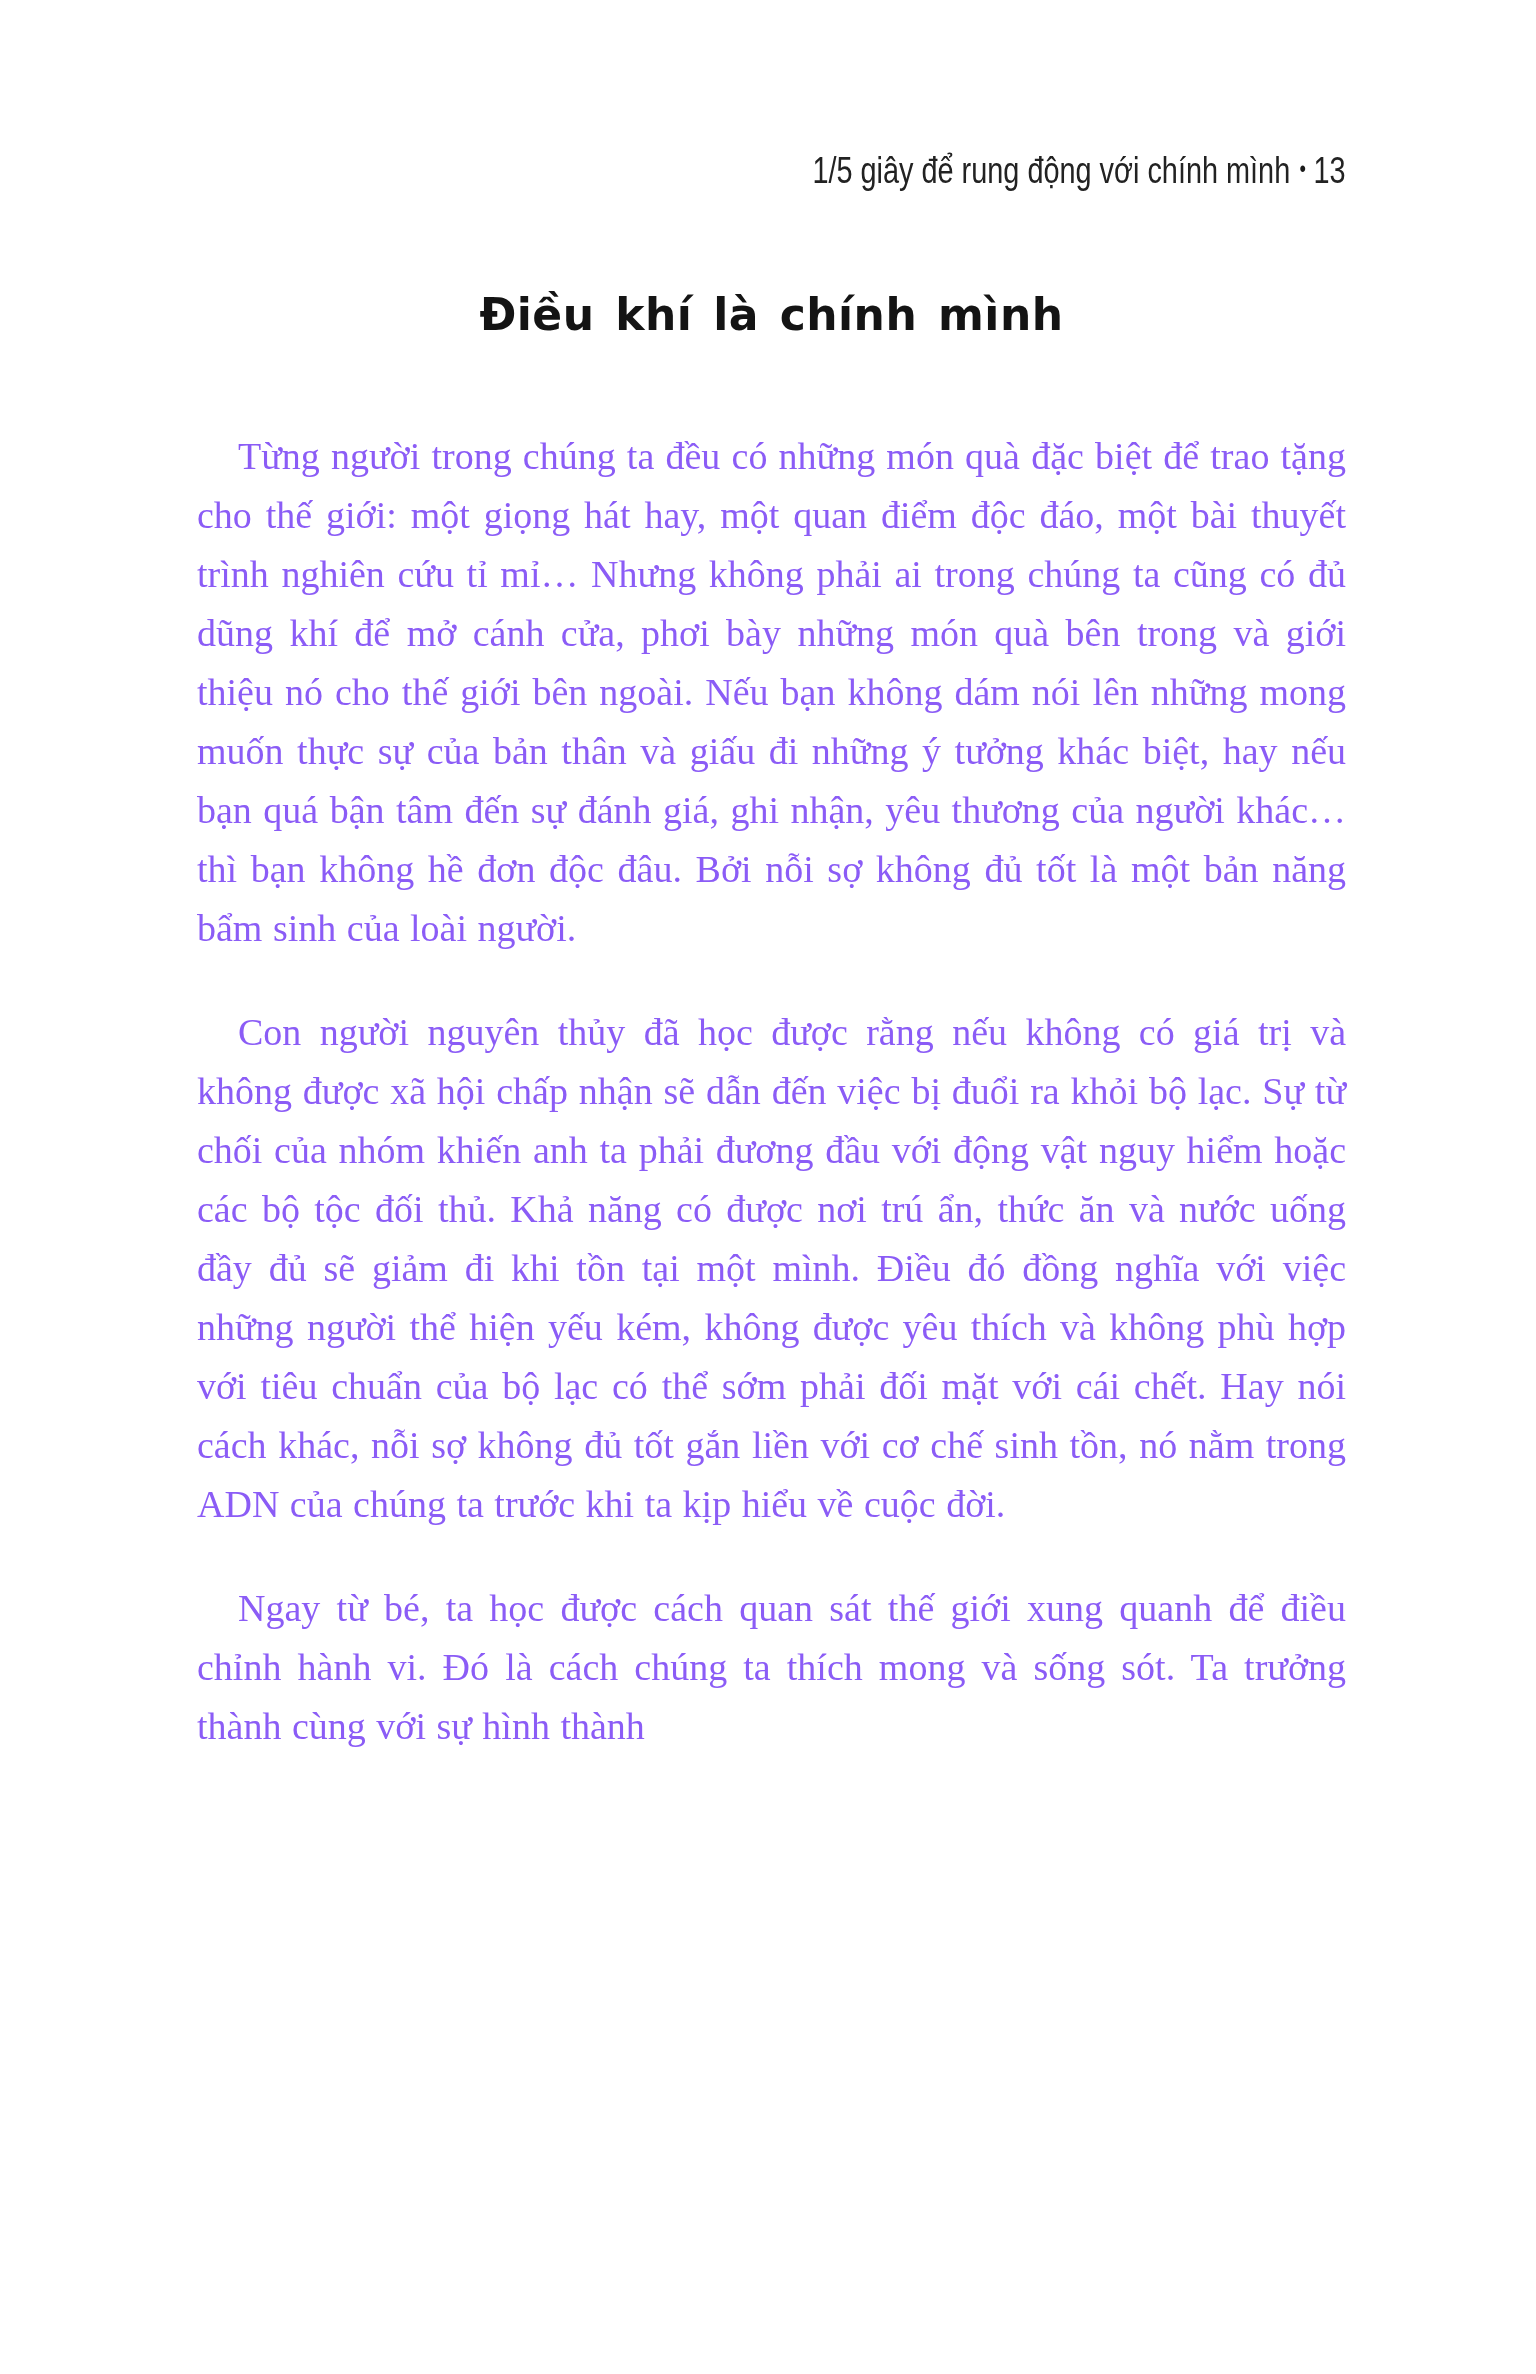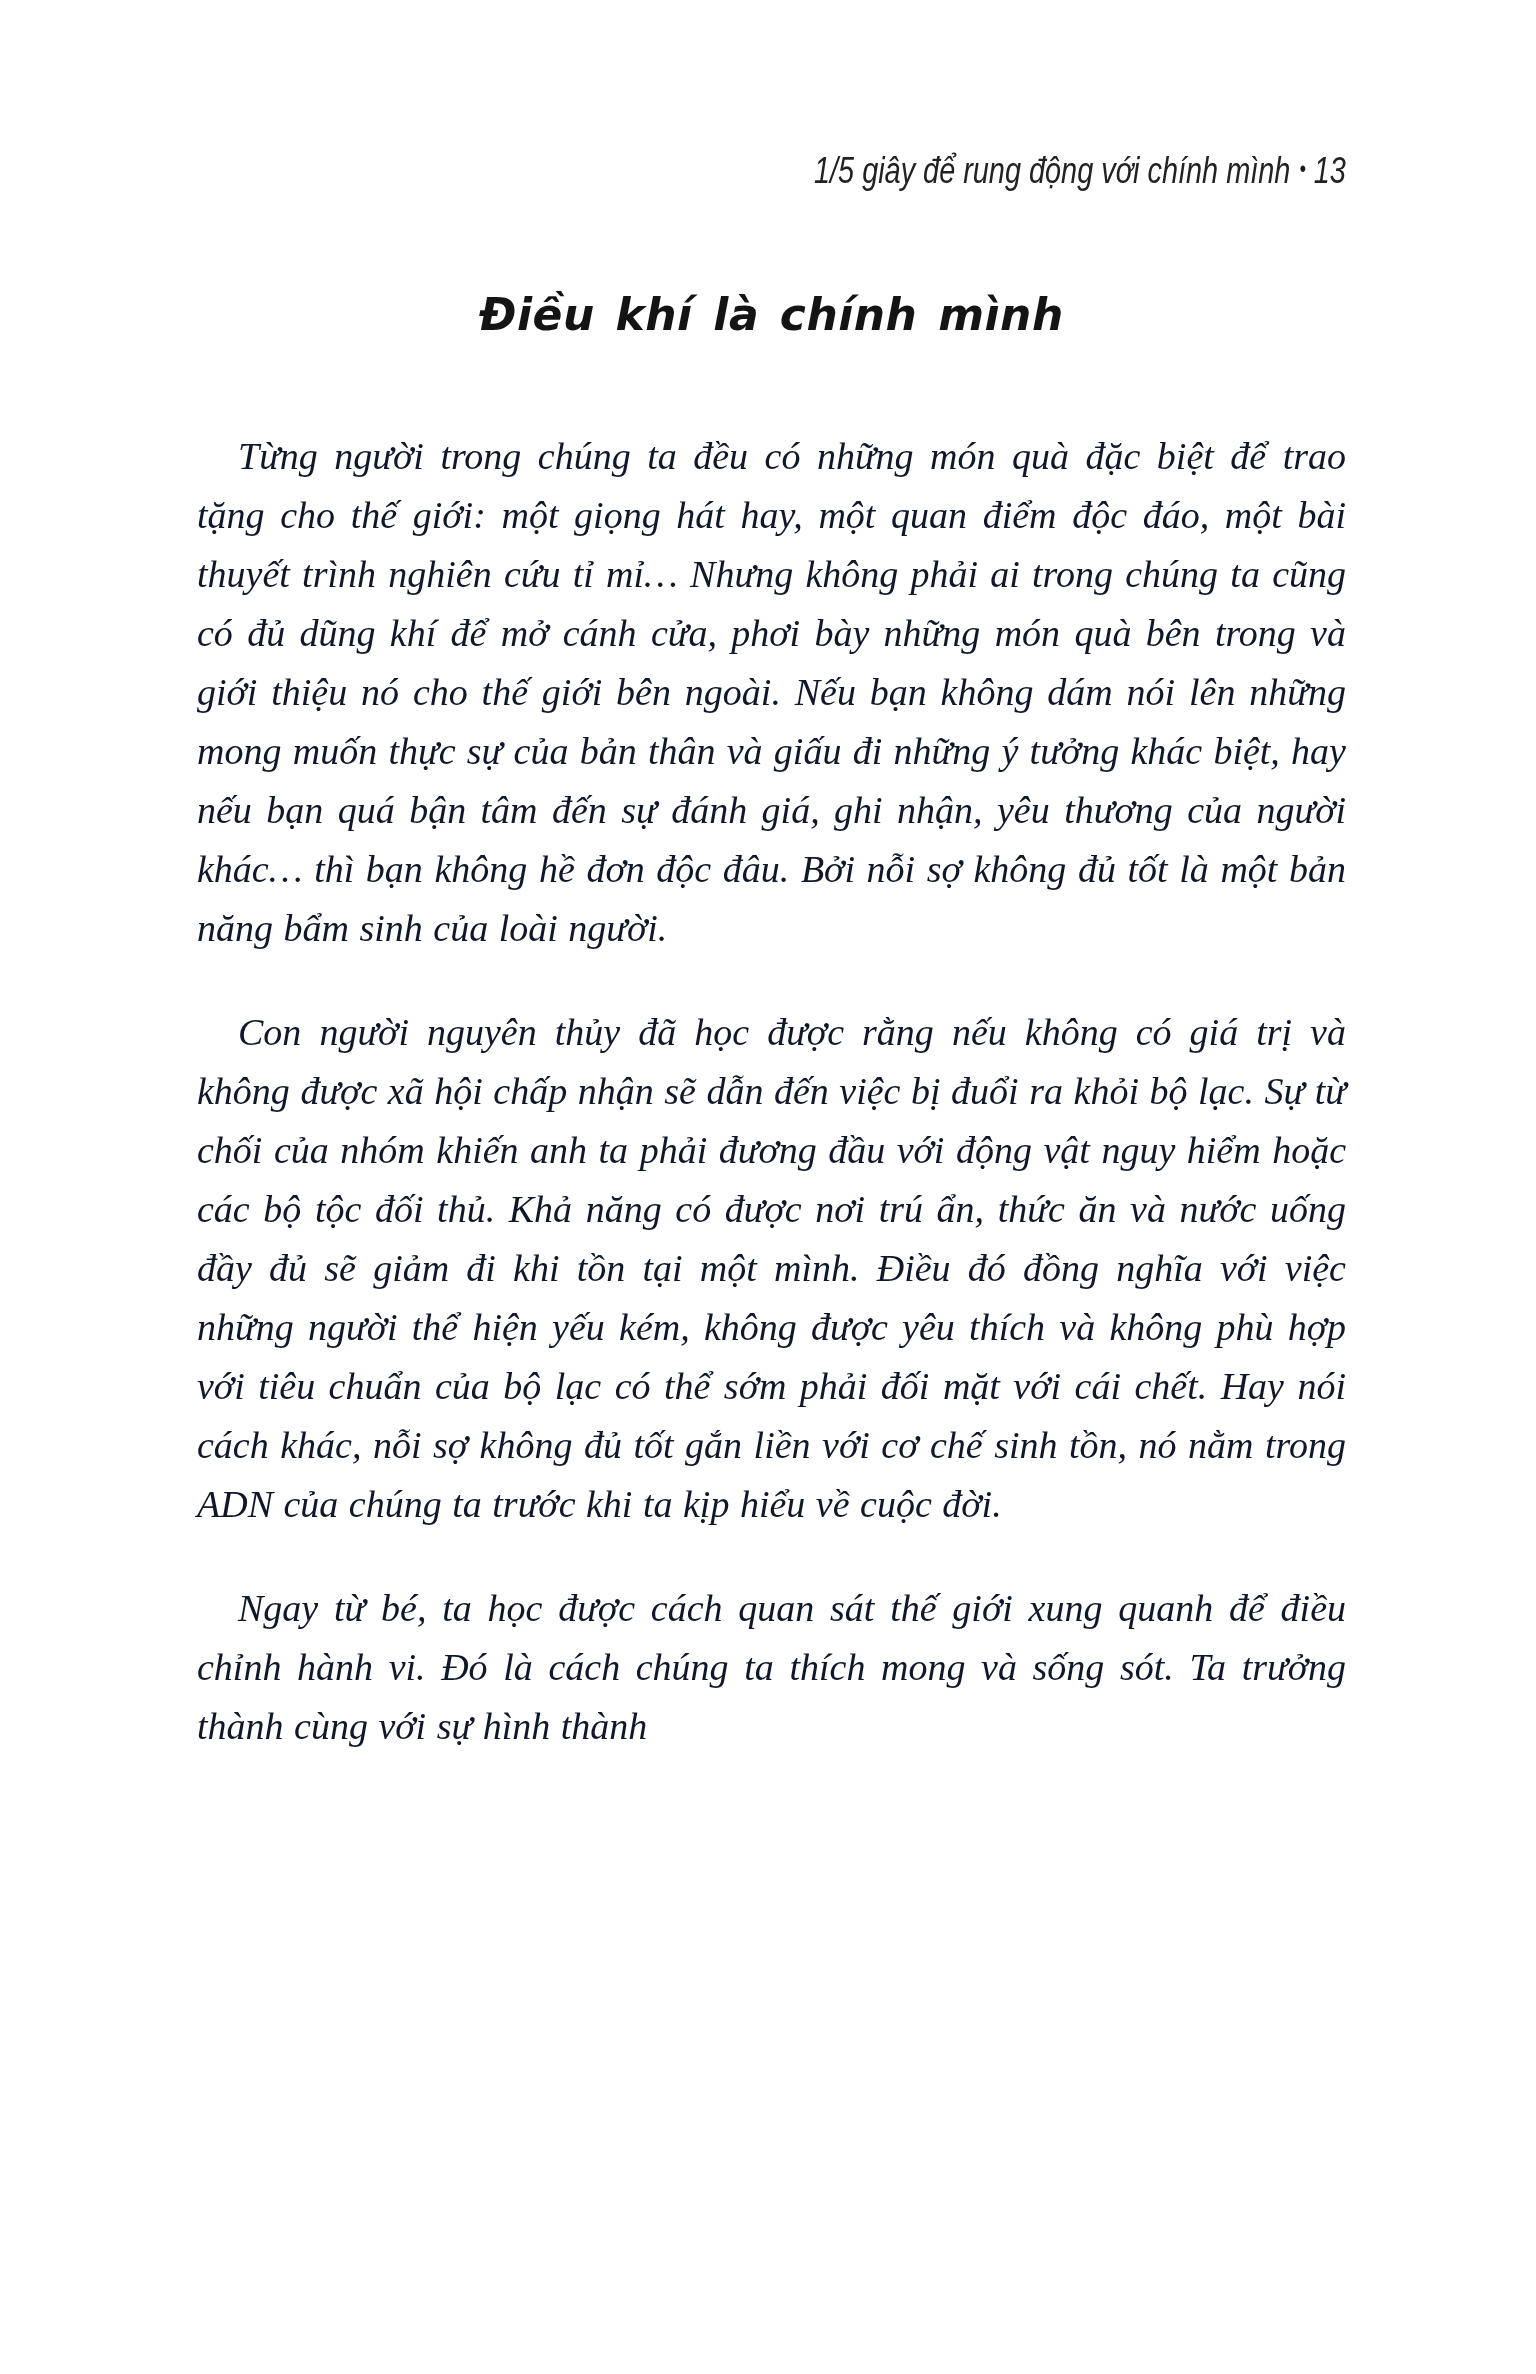--- a/index.html
+++ b/index.html
@@ -14,21 +14,20 @@
     overflow: hidden;
     font-family: "Liberation Serif", serif;
     color: #1a1a1a;
   }
   .page {
     box-sizing: border-box;
     width: 1537px;
     height: 2374px;
     padding: 150px 191px 0 197px;
     background: #ffffff;
-    font-style: italic;
   }
   
   .running-head {
     text-align: right;
     white-space: nowrap;
     margin: 0 0 97px 0;
     color: #222222;
   }
   .running-head .condensed {
     display: inline-block;
@@ -58,21 +57,21 @@
     color: #141414;
     margin: 0 0 87px 0;
   }
   
   .body-text p {
     font-family: "Liberation Serif", serif;
     font-size: 38px;
     line-height: 59px;
     text-align: justify;
     text-indent: 41px;
-    color: #0f172a;
+    color: #8b5cf6;
     margin: 12px 0 45px 0;
     word-spacing: 1px;
   }
 </style>
 </head>
 <body>
 
 <div class="page">
 
   <div class="running-head">

